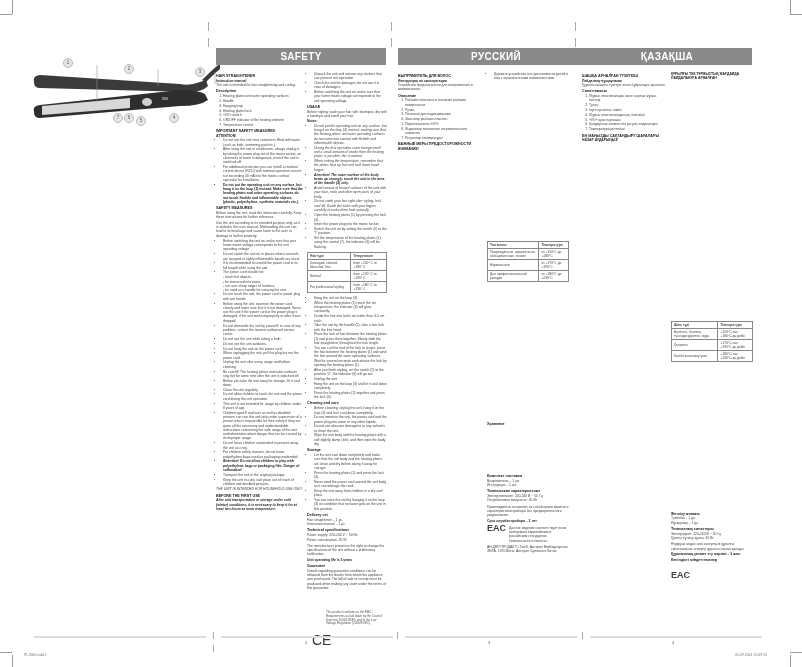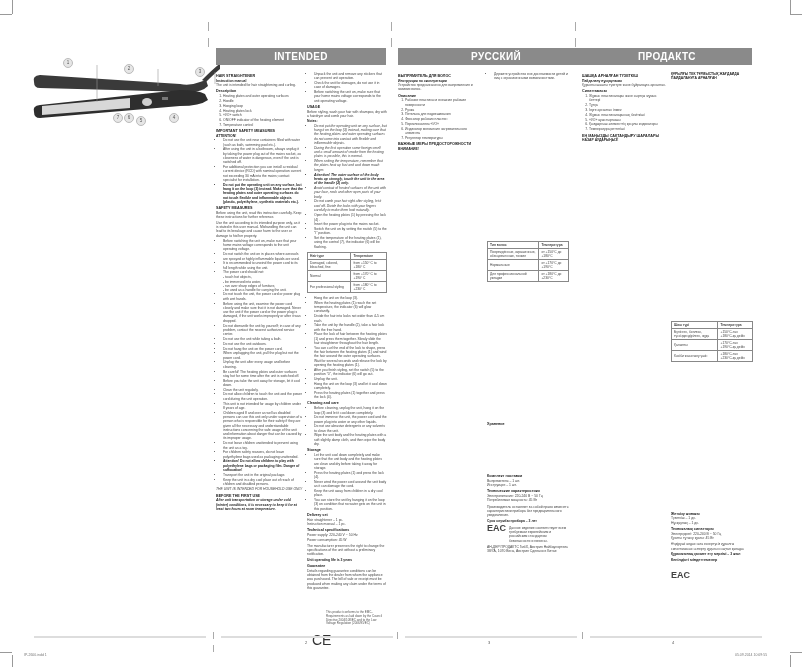--- a/index.html
+++ b/index.html
@@ -58,21 +58,21 @@
   </svg>
 </div>
 <div class="callout" style="left:63px;top:58px;">1</div>
 <div class="callout" style="left:124px;top:64px;">2</div>
 <div class="callout" style="left:195px;top:67px;">3</div>
 <div class="callout" style="left:169px;top:113px;">4</div>
 <div class="callout" style="left:136px;top:116px;">5</div>
 <div class="callout" style="left:124px;top:113px;">6</div>
 <div class="callout" style="left:113px;top:113px;">7</div>
 
-<div class="banner" style="left:216px;width:170px;">INTENDED</div>
+<div class="banner" style="left:216px;width:170px;">SAFETY</div>
 
 <div class="txt" style="left:216px;top:72px;width:87px;">
   <h4>HAIR STRAIGHTENER</h4>
   <div class="b">Instruction manual</div>
   <p>The unit is intended for hair straightening and curling.</p>
   <h4>Description</h4>
   <ol>
     <li>Heating plates and outer operating surfaces</li>
     <li>Handle</li>
     <li>Hanging loop</li>
@@ -261,21 +261,21 @@
   <div>Потребляемая мощность: 45 Вт</div>
   <p style="margin-top:2px">Производитель оставляет за собой право изменять характеристики прибора без предварительного уведомления.</p>
   <p class="b">Срок службы прибора – 3 лет</p>
   <div style="display:flex;gap:3px;align-items:flex-start;margin-top:3px">
     <span style="font-size:9px;font-weight:bold">EAC</span>
     <span>Данное изделие соответствует всем требуемым европейским и российским стандартам безопасности и гигиены.</span>
   </div>
   <p style="margin-top:2px">АН-ДЕР ПРОДАКТС ГмбХ, Австрия Нойбаугюртель 38/7А, 1070 Вена, Австрия Сделано в Китае</p>
 </div>
 
-<div class="banner" style="left:582px;width:170px;">ПРОДАКТС</div>
+<div class="banner" style="left:582px;width:170px;">ҚАЗАҚША</div>
 <div class="txt" style="left:582px;top:72px;width:84px;">
   <h4>ШАШҚА АРНАЛҒАН ТҮЗЕТКІШ</h4>
   <div class="b">Пайдалану нұсқаулығы</div>
   <p>Құрылғы шашты түзетуге және бұйралауға арналған.</p>
   <h4>Сипаттамасы</h4>
   <ol>
     <li>Жұмыс пластиналары және сыртқы жұмыс беттері</li>
     <li>Тұтқа</li>
     <li>Ілуге арналған ілмек</li>
     <li>Жұмыс пластиналарының бекіткіші</li>

